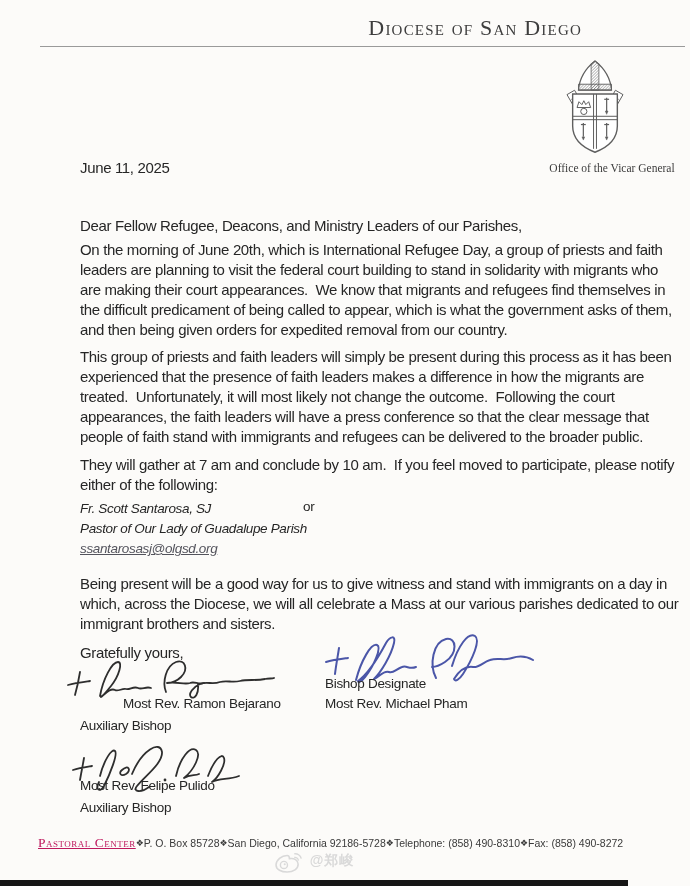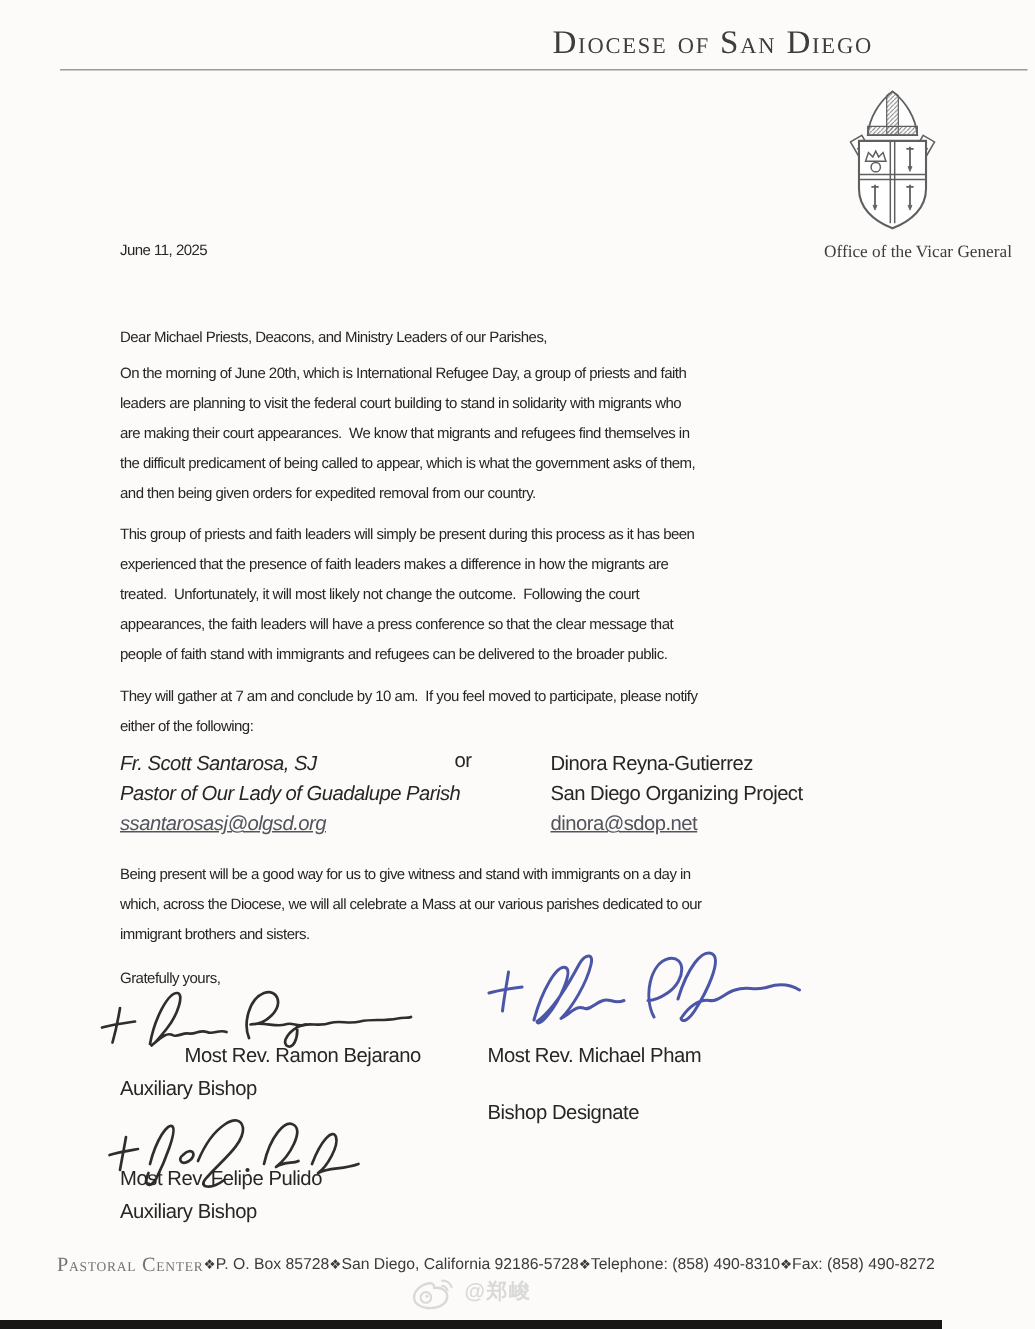--- a/index.html
+++ b/index.html
@@ -31,21 +31,21 @@
   .crest{position:absolute;top:58px;left:545px;width:100px;height:102px;color:var(--crest-gray);}
   .office-label{
     position:absolute;top:162px;left:527px;width:170px;text-align:center;
     font-family:"Liberation Serif",serif;font-size:11.5px;color:#3c3c3c;
     white-space:nowrap;
   }
 
   
   .txt{
     position:absolute;left:80px;
-    font-size:10px;line-height:20px;letter-spacing:-0.35px;
+    font-size:15px;line-height:20px;letter-spacing:-0.35px;
     color:#262626;white-space:pre;
   }
   .date{top:158px;}
   .salutation{top:216px;}
   .p1{top:240px;}
   .p2{top:347px;}
   .p3{top:455px;}
   .p4{top:574px;}
   .closing{top:643px;}
 
@@ -66,21 +66,21 @@
   .sig3{left:68px;top:736px;width:180px;height:58px;}
   .sig-label{position:absolute;font-size:13.5px;letter-spacing:-0.3px;color:#262626;white-space:nowrap;}
 
   
   .footer{
     position:absolute;left:38px;right:32px;top:834px;height:18px;
     display:flex;align-items:center;justify-content:space-between;
   }
   .footer-name{
     font-family:"Liberation Serif",serif;font-variant:small-caps;
-    font-size:13.5px;letter-spacing:0.5px;color:#737373;white-space:nowrap;
+    font-size:13.5px;letter-spacing:0.5px;color:#be185d;white-space:nowrap;text-decoration:underline;
   }
   .footer-item{font-size:10.5px;color:#3a3a3a;white-space:nowrap;}
   .footer-sep{font-size:9px;color:#3a3a3a;}
 
   
   .watermark{
     position:absolute;top:848px;left:50%;transform:translateX(-50%);
     display:flex;align-items:center;gap:6px;color:var(--wm-gray);
   }
   .watermark .wm-text{font-size:14px;font-weight:bold;letter-spacing:1px;}
@@ -138,45 +138,40 @@
         <path d="M38,84.5 L36.6,81.2 L39.4,81.2 Z" stroke-width="0.5"></path>
       <path d="M62,67 V81" fill="none"></path>
         <path d="M59.5,68.5 h5" fill="none"></path>
         <path d="M62,84.5 L60.6,81.2 L63.4,81.2 Z" stroke-width="0.5"></path>
     </g>
   </svg>
 
   <div class="office-label">Office of the Vicar General</div>
 
   <div class="txt date">June 11, 2025</div>
-  <div class="txt salutation">Dear Michael Priests, Deacons, and Ministry Leaders of our Parishes,</div>
+  <div class="txt salutation">Dear Fellow Refugee, Deacons, and Ministry Leaders of our Parishes,</div>
   <div class="txt p1">On the morning of June 20th, which is International Refugee Day, a group of priests and faith
 leaders are planning to visit the federal court building to stand in solidarity with migrants who
 are making their court appearances.  We know that migrants and refugees find themselves in
 the difficult predicament of being called to appear, which is what the government asks of them,
 and then being given orders for expedited removal from our country.</div>
   <div class="txt p2">This group of priests and faith leaders will simply be present during this process as it has been
 experienced that the presence of faith leaders makes a difference in how the migrants are
 treated.  Unfortunately, it will most likely not change the outcome.  Following the court
 appearances, the faith leaders will have a press conference so that the clear message that
 people of faith stand with immigrants and refugees can be delivered to the broader public.</div>
   <div class="txt p3">They will gather at 7 am and conclude by 10 am.  If you feel moved to participate, please notify
 either of the following:</div>
 
   <div class="contact-left">
     <div class="contact-name">Fr. Scott Santarosa, SJ</div>
     <div class="contact-title">Pastor of Our Lady of Guadalupe Parish</div>
     <div class="email">ssantarosasj@olgsd.org</div>
   </div>
   <div class="contact-or">or</div>
-  <div class="contact-right">
-    <div class="contact-name">Dinora Reyna-Gutierrez</div>
-    <div class="contact-title">San Diego Organizing Project</div>
-    <div class="email">dinora@sdop.net</div>
-  </div>
 
   <div class="txt p4">Being present will be a good way for us to give witness and stand with immigrants on a day in
 which, across the Diocese, we will all celebrate a Mass at our various parishes dedicated to our
 immigrant brothers and sisters.</div>
   <div class="txt closing">Gratefully yours,</div>
 
   <div class="sig sig1 sig-black">
     <svg viewBox="0 0 215 50" aria-hidden="true">
       <g stroke-width="1.8">
         <path d="M6,33 C13,31 21,30 28,29 M18,20 C17,26 15,36 13,43"></path>
@@ -193,21 +188,21 @@
     <svg viewBox="0 0 218 64" aria-hidden="true">
       <g stroke-width="2">
         <path d="M8,32 C15,30 23,29 30,28 M21,18 C20,25 18,35 17,44"></path>
         <path d="M38,50 C43,31 53,13 59,15 C64,17 56,36 47,47 C43,52 40,53 40,51 C50,44 60,28 68,13 C72,6 78,5 76,13 C73,26 63,42 56,49 C62,46 66,40 71,42 C75,44 78,39 84,37 C89,35 91,40 98,37"></path>
         <path d="M118,48 C111,35 115,12 128,9 C139,7 140,23 127,32 C121,36 116,37 114,37"></path>
         <path d="M134,36 C140,16 150,2 157,6 C163,10 154,30 145,44 C141,50 137,52 136,49 C141,41 148,36 155,37 C161,38 165,32 172,30 C180,27 185,31 194,28 C203,25 210,27 215,30"></path>
       </g>
     </svg>
   </div>
   <div class="sig-label" style="left:325px;top:696px;">Most Rev. Michael Pham</div>
-  <div class="sig-label" style="left:325px;top:734px;">Bishop Designate</div>
+  <div class="sig-label" style="left:325px;top:676px;">Bishop Designate</div>
 
   <div class="sig sig3 sig-black">
     <svg viewBox="0 0 180 58" aria-hidden="true">
       <g stroke-width="1.8">
         <path d="M5,34 C11,32 18,31 24,30 M16,22 C15,28 13,38 12,44"></path>
         <path d="M32,40 C36,24 44,12 47,15 C50,18 42,38 36,50 C32,57 27,54 31,46"></path>
         <path d="M54,34 C60,28 64,34 58,38 C53,41 50,37 54,34"></path>
         <path d="M64,38 C74,14 92,4 94,16 C95,27 77,40 69,50 C64,56 73,57 81,51"></path>
         <path d="M108,40 C112,22 122,10 128,14 C134,18 126,34 116,42 C122,38 127,40 131,38"></path>
         <path d="M140,40 C146,24 154,16 156,22 C158,28 150,42 144,46 C152,42 160,44 171,40"></path>

